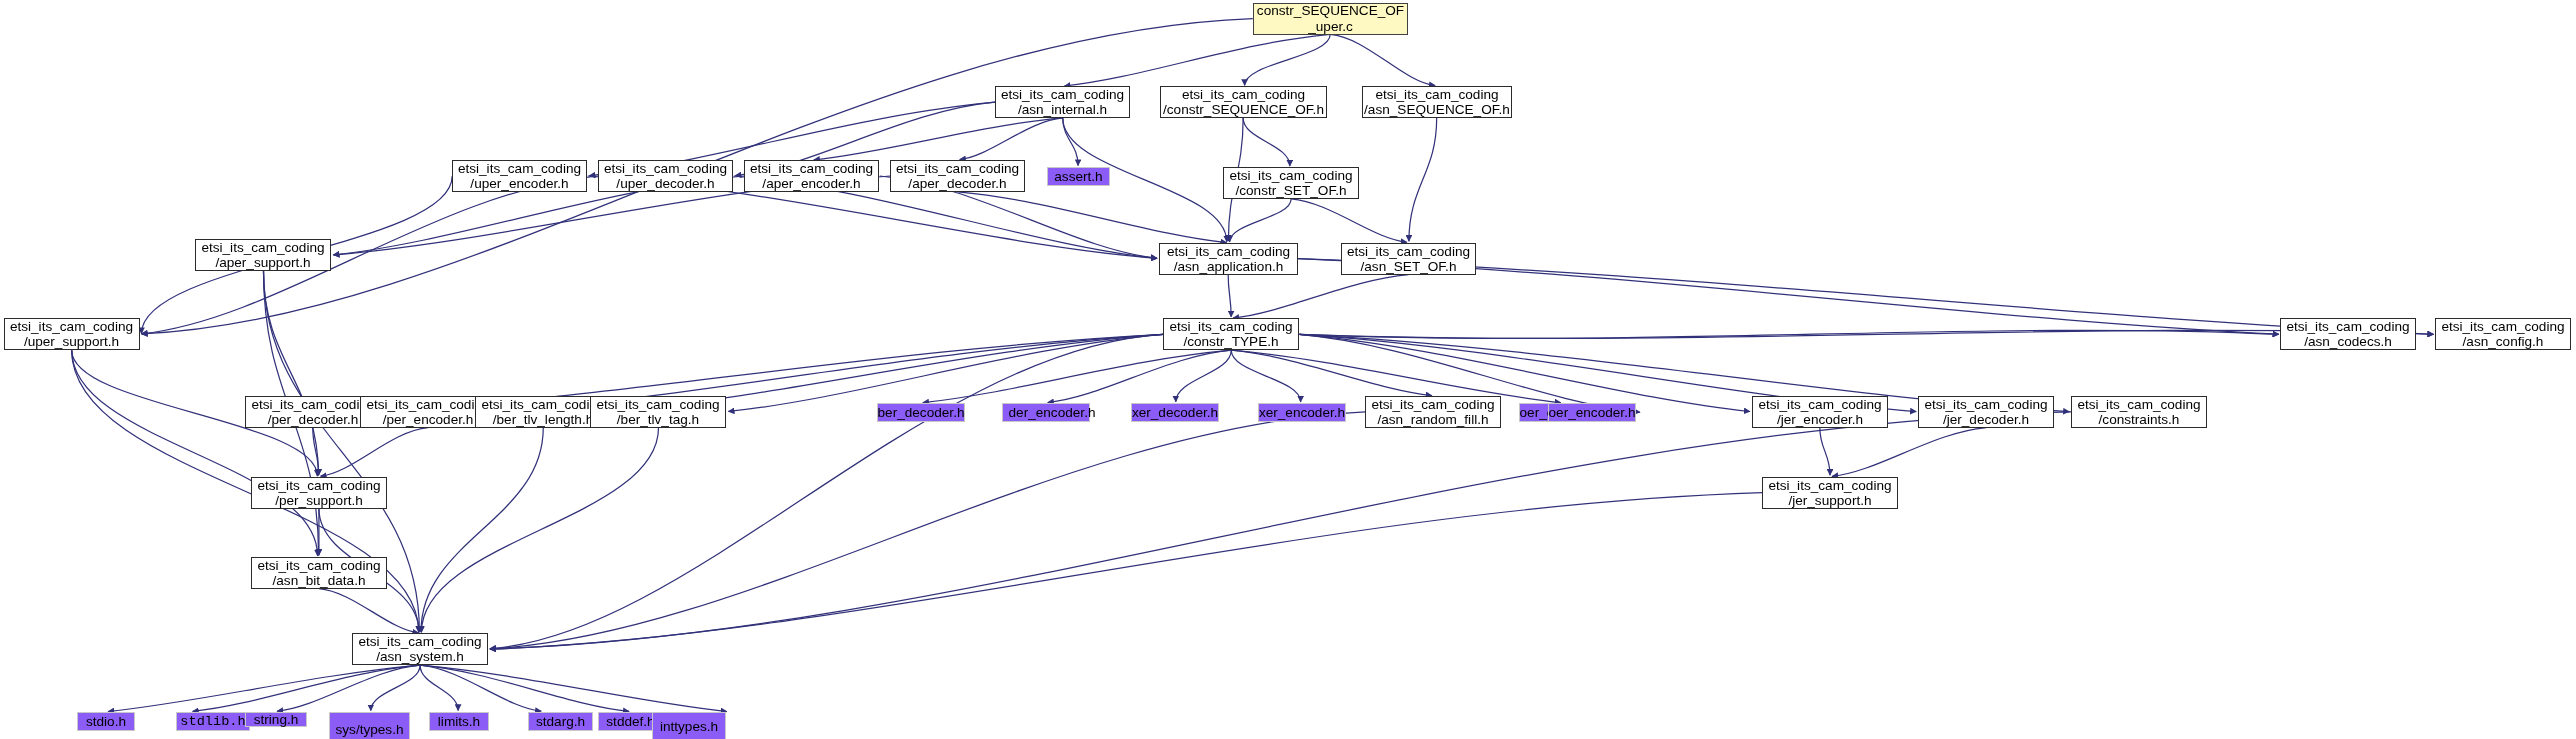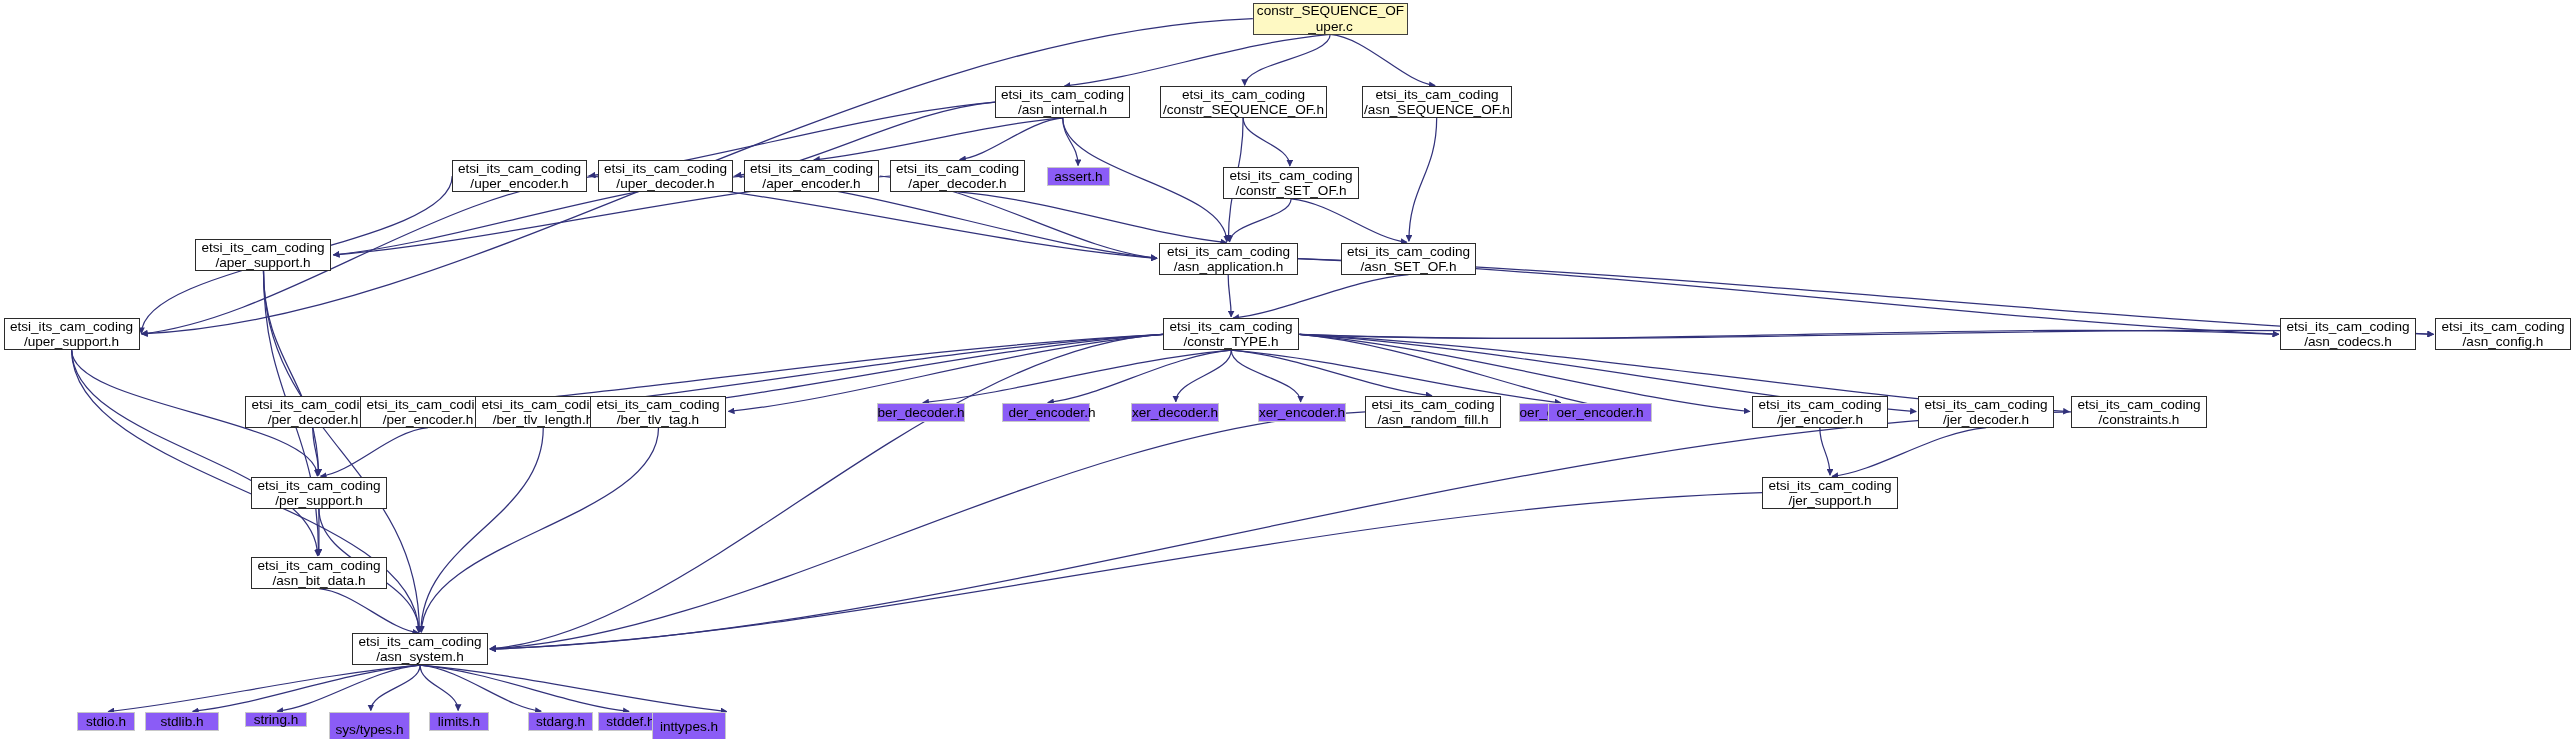--- a/index.html
+++ b/index.html
@@ -153,37 +153,37 @@
 /ber_tlv_length.h</div>
     <div class="node n-strong" style="left: 590px; top: 396px; width: 136px; height: 32px;">etsi_its_cam_coding
 /ber_tlv_tag.h</div>
     <div class="node n-plain" style="left: 877px; top: 403px; width: 88px; height: 19.4px;">ber_decoder.h</div>
     <div class="node n-plain" style="left: 1002px; top: 403px; width: 88px; height: 19.4px; padding-left: 12px;">der_encoder.h</div>
     <div class="node n-plain" style="left: 1131px; top: 403px; width: 88px; height: 19.4px;">xer_decoder.h</div>
     <div class="node n-plain" style="left: 1258px; top: 403px; width: 88px; height: 19.4px;">xer_encoder.h</div>
     <div class="node n-strong" style="left: 1365px; top: 396px; width: 136px; height: 32px;">etsi_its_cam_coding
 /asn_random_fill.h</div>
     <div class="node n-plain" style="left: 1519px; top: 403px; width: 88px; height: 19.4px;">oer_decoder.h</div>
-    <div class="node n-plain" style="left: 1548px; top: 403px; width: 104px; height: 19.4px;">oer_encoder.h</div>
+    <div class="node n-plain" style="left: 1548px; top: 403px; width: 88px; height: 19.4px;">oer_encoder.h</div>
     <div class="node n-strong" style="left: 1752px; top: 396px; width: 136px; height: 32px;">etsi_its_cam_coding
 /jer_encoder.h</div>
     <div class="node n-strong" style="left: 1918px; top: 396px; width: 136px; height: 32px;">etsi_its_cam_coding
 /jer_decoder.h</div>
     <div class="node n-strong" style="left: 2071px; top: 396px; width: 136px; height: 32px;">etsi_its_cam_coding
 /constraints.h</div>
     <div class="node n-strong" style="left: 251px; top: 477px; width: 136px; height: 32px;">etsi_its_cam_coding
 /per_support.h</div>
     <div class="node n-strong" style="left: 1762px; top: 477px; width: 136px; height: 32px;">etsi_its_cam_coding
 /jer_support.h</div>
     <div class="node n-strong" style="left: 251px; top: 557px; width: 136px; height: 32px;">etsi_its_cam_coding
 /asn_bit_data.h</div>
     <div class="node n-strong" style="left: 352px; top: 633px; width: 136px; height: 32px;">etsi_its_cam_coding
 /asn_system.h</div>
     <div class="node n-plain" style="left: 77px; top: 712px; width: 58px; height: 19.4px;">stdio.h</div>
-    <div class="node n-plain" style="left: 145px; top: 712px; width: 74px; height: 19.4px;">stdlib.h</div>
+    <div class="node n-plain" style="left: 176px; top: 712px; width: 74px; height: 19.4px; font-family: Liberation Mono, monospace;">stdlib.h</div>
     <div class="node n-plain" style="left: 245px; top: 712px; width: 62px; height: 15px;">string.h</div>
     <div class="node n-plain" style="left: 329px; top: 712px; width: 81px; height: 36px;">sys/types.h</div>
     <div class="node n-plain" style="left: 429px; top: 712px; width: 60px; height: 19.4px;">limits.h</div>
     <div class="node n-plain" style="left: 528px; top: 712px; width: 65px; height: 19.4px;">stdarg.h</div>
     <div class="node n-plain" style="left: 598px; top: 712px; width: 65px; height: 19.4px;">stddef.h</div>
     <div class="node n-plain" style="left: 652px; top: 712px; width: 74px; height: 29px;">inttypes.h</div>
   </div>
 
 
 </body></html>

